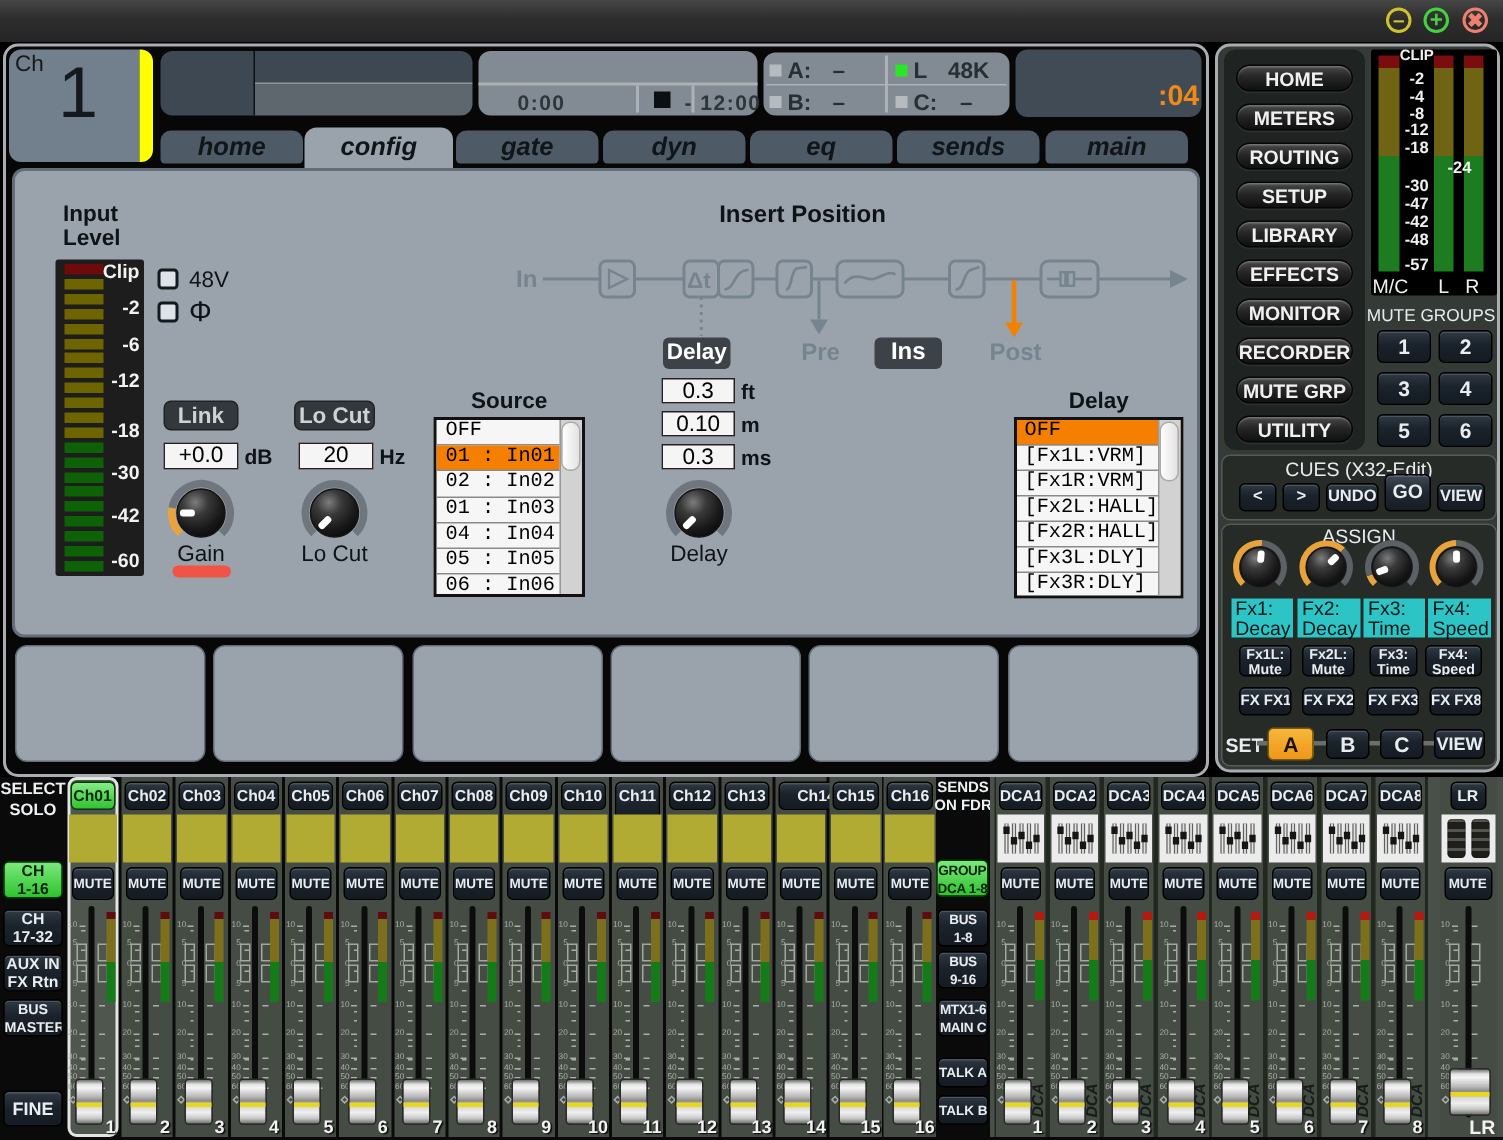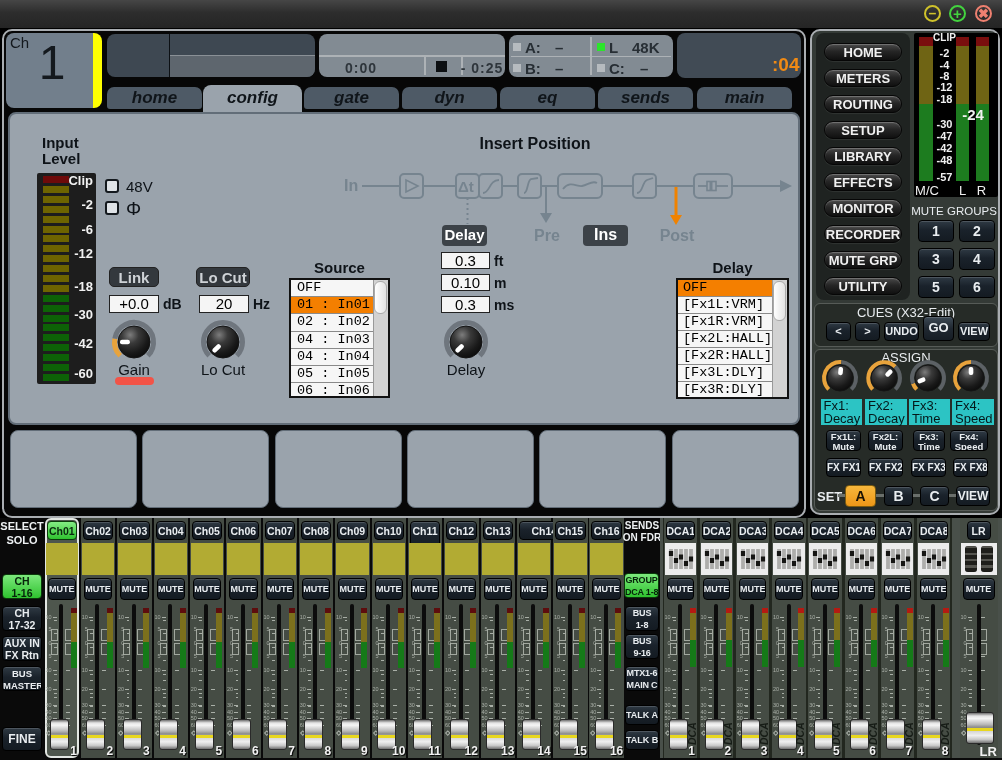--- a/index.html
+++ b/index.html
@@ -24,21 +24,21 @@
 <div class="abs" style="left:107px;top:34px;width:208px;height:43px;background:#3e4852;border-radius:8px;overflow:hidden;">
  <div class="abs" style="left:62px;top:0;width:1px;height:43px;background:#0c1014;"></div>
  <div class="abs" style="left:63px;top:21px;width:145px;height:22px;background:#5e666e;border-top:1px solid #8a9096;"></div>
 </div>
 <div class="abs" style="left:319px;top:34px;width:186px;height:43px;background:#828b93;border-radius:8px;">
  <div class="abs" style="left:0;top:21px;width:186px;height:1.5px;background:#adb2b6;"></div>
  <div class="abs" style="left:9px;top:26px;width:66px;font-size:14px;font-weight:bold;letter-spacing:1px;color:#2e353b;text-align:center;">0:00</div>
  <div class="abs" style="left:105px;top:23px;width:1.5px;height:18px;background:#adb2b6;"></div>
  <div class="abs" style="left:117px;top:27px;width:11px;height:11px;background:#0c0f12;"></div>
  <div class="abs" style="left:142px;top:23px;width:1.5px;height:18px;background:#adb2b6;"></div>
- <div class="abs" style="left:133px;top:26px;width:60px;font-size:14px;font-weight:bold;letter-spacing:1px;color:#2e353b;text-align:center;">- 0:25</div>
+ <div class="abs" style="left:133px;top:26px;width:60px;font-size:14px;font-weight:bold;letter-spacing:1px;color:#2e353b;text-align:center;">- 12:00</div>
 </div>
 <div class="abs" style="left:509px;top:35px;width:164px;height:42px;background:#828b93;border-radius:8px;font-weight:bold;color:#272e34;font-size:15px;">
  <div class="abs" style="left:2px;top:20.5px;width:160px;height:1.5px;background:#adb2b6;"></div>
  <div class="abs" style="left:81px;top:2px;width:1.5px;height:38px;background:#adb2b6;"></div>
  <div class="abs" style="left:4px;top:8px;width:8px;height:8px;background:#b6bbbf;"></div>
  <div class="abs" style="left:16px;top:4px;">A:</div>
     <div class="abs" style="left:46px;top:4px;">–</div>
  <div class="abs" style="left:4px;top:29px;width:8px;height:8px;background:#b6bbbf;"></div>
  <div class="abs" style="left:16px;top:25px;">B:</div>
     <div class="abs" style="left:46px;top:25px;">–</div>
@@ -139,21 +139,21 @@
         <rect x="22.7" y="11.0" width="4.6" height="9.9" rx="2" fill="#fff"></rect>
       </g>
     </svg>
   </div>
 <div class="abs" style="left:442px;top:361px;width:48px;text-align:center;font-size:15px;color:#0e1318;">Delay</div>
 <div class="abs" style="left:289px;top:259px;width:101px;text-align:center;font-size:15px;font-weight:bold;color:#0e1318;">Source</div>
 <div class="abs" style="left:289px;top:278px;width:101px;height:120px;background:#f6f6f6;border:2px solid #111;overflow:hidden;">
 <div style="height:17.2px;font-family:&quot;Liberation Mono&quot;,monospace;font-size:13.5px;color:#000;padding-left:6px;line-height:16.5px;border-bottom:1px solid #8a8a8a;">OFF</div>
 <div style="height:17.2px;background:#f47f00;font-family:&quot;Liberation Mono&quot;,monospace;font-size:13.5px;color:#000;padding-left:6px;line-height:16.5px;border-bottom:1px solid #8a8a8a;">01 : In01</div>
 <div style="height:17.2px;font-family:&quot;Liberation Mono&quot;,monospace;font-size:13.5px;color:#000;padding-left:6px;line-height:16.5px;border-bottom:1px solid #8a8a8a;">02 : In02</div>
-<div style="height:17.2px;font-family:&quot;Liberation Mono&quot;,monospace;font-size:13.5px;color:#000;padding-left:6px;line-height:16.5px;border-bottom:1px solid #8a8a8a;">04 : In03</div>
+<div style="height:17.2px;font-family:&quot;Liberation Mono&quot;,monospace;font-size:13.5px;color:#000;padding-left:6px;line-height:16.5px;border-bottom:1px solid #8a8a8a;">01 : In03</div>
 <div style="height:17.2px;font-family:&quot;Liberation Mono&quot;,monospace;font-size:13.5px;color:#000;padding-left:6px;line-height:16.5px;border-bottom:1px solid #8a8a8a;">04 : In04</div>
 <div style="height:17.2px;font-family:&quot;Liberation Mono&quot;,monospace;font-size:13.5px;color:#000;padding-left:6px;line-height:16.5px;border-bottom:1px solid #8a8a8a;">05 : In05</div>
 <div style="height:17.2px;font-family:&quot;Liberation Mono&quot;,monospace;font-size:13.5px;color:#000;padding-left:6px;line-height:16.5px;border-bottom:1px solid #8a8a8a;">06 : In06</div>
 <div class="abs" style="right:0;top:0;width:15px;height:116px;background:#d2d2d2;border-left:1px solid #999;"></div>
 <div class="abs" style="right:1px;top:1px;width:13px;height:33px;background:linear-gradient(90deg,#ffffff,#e2e2e2);border:1px solid #aaa;border-radius:6px;"></div>
 </div>
 <div class="abs" style="left:676px;top:259px;width:113px;text-align:center;font-size:15px;font-weight:bold;color:#0e1318;">Delay</div>
 <div class="abs" style="left:676px;top:278px;width:113px;height:121px;background:#f6f6f6;border:2px solid #111;overflow:hidden;">
 <div style="height:17px;background:#f47f00;font-family:&quot;Liberation Mono&quot;,monospace;font-size:13.5px;color:#000;padding-left:5px;line-height:16px;border-bottom:1px solid #8a8a8a;">OFF</div>
 <div style="height:17px;font-family:&quot;Liberation Mono&quot;,monospace;font-size:13.5px;color:#000;padding-left:5px;line-height:16px;border-bottom:1px solid #8a8a8a;">[Fx1L:VRM]</div>
@@ -226,21 +226,21 @@
 <div class="abs" style="left:914px;top:33px;width:84px;height:164px;background:#000;border-radius:2px;"></div>
 <div class="abs" style="left:919px;top:37px;width:14px;height:144px;background:linear-gradient(#7a0e0e 0 6%,#6f6414 6% 46.5%,#1d7c1f 46.5% 100%);"></div>
 <div class="abs" style="left:956px;top:37px;width:13px;height:144px;background:linear-gradient(#7a0e0e 0 6%,#6f6414 6% 46.5%,#1d7c1f 46.5% 100%);"></div>
 <div class="abs" style="left:976px;top:37px;width:13px;height:144px;background:linear-gradient(#7a0e0e 0 6%,#6f6414 6% 46.5%,#1d7c1f 46.5% 100%);"></div>
 <div class="abs" style="left:933px;top:32px;width:23px;text-align:center;font-size:10px;font-weight:bold;color:#f0f0f0;">CLIP</div>
 <div class="abs" style="left:933px;top:47px;width:23px;text-align:center;font-size:11px;font-weight:bold;color:#f0f0f0;">-2</div>
 <div class="abs" style="left:933px;top:59px;width:23px;text-align:center;font-size:11px;font-weight:bold;color:#f0f0f0;">-4</div>
 <div class="abs" style="left:933px;top:70px;width:23px;text-align:center;font-size:11px;font-weight:bold;color:#f0f0f0;">-8</div>
 <div class="abs" style="left:933px;top:81px;width:23px;text-align:center;font-size:11px;font-weight:bold;color:#f0f0f0;">-12</div>
 <div class="abs" style="left:933px;top:93px;width:23px;text-align:center;font-size:11px;font-weight:bold;color:#f0f0f0;">-18</div>
-<div class="abs" style="left:952px;top:106px;width:42px;text-align:center;font-size:15px;font-weight:bold;color:#f0f0f0;">-24</div>
+<div class="abs" style="left:952px;top:106px;width:42px;text-align:center;font-size:11px;font-weight:bold;color:#f0f0f0;">-24</div>
 <div class="abs" style="left:933px;top:118px;width:23px;text-align:center;font-size:11px;font-weight:bold;color:#f0f0f0;">-30</div>
 <div class="abs" style="left:933px;top:130px;width:23px;text-align:center;font-size:11px;font-weight:bold;color:#f0f0f0;">-47</div>
 <div class="abs" style="left:933px;top:142px;width:23px;text-align:center;font-size:11px;font-weight:bold;color:#f0f0f0;">-42</div>
 <div class="abs" style="left:933px;top:154px;width:23px;text-align:center;font-size:11px;font-weight:bold;color:#f0f0f0;">-48</div>
 <div class="abs" style="left:933px;top:171px;width:23px;text-align:center;font-size:11px;font-weight:bold;color:#f0f0f0;">-57</div>
 <div class="abs" style="left:915px;top:183px;width:24px;text-align:center;font-size:13px;color:#f0f0f0;">M/C</div>
 <div class="abs" style="left:956px;top:183px;width:13px;text-align:center;font-size:13px;color:#f0f0f0;">L</div>
 <div class="abs" style="left:975px;top:183px;width:13px;text-align:center;font-size:13px;color:#f0f0f0;">R</div>
 <div class="abs" style="left:908px;top:205px;width:92px;text-align:center;font-size:11.5px;color:#e8ecef;">MUTE GROUPS</div>
 <div class="abs btn-dark" style="left:918px;top:220px;width:36px;height:22px;font-size:14px;line-height:21px;">1</div>

